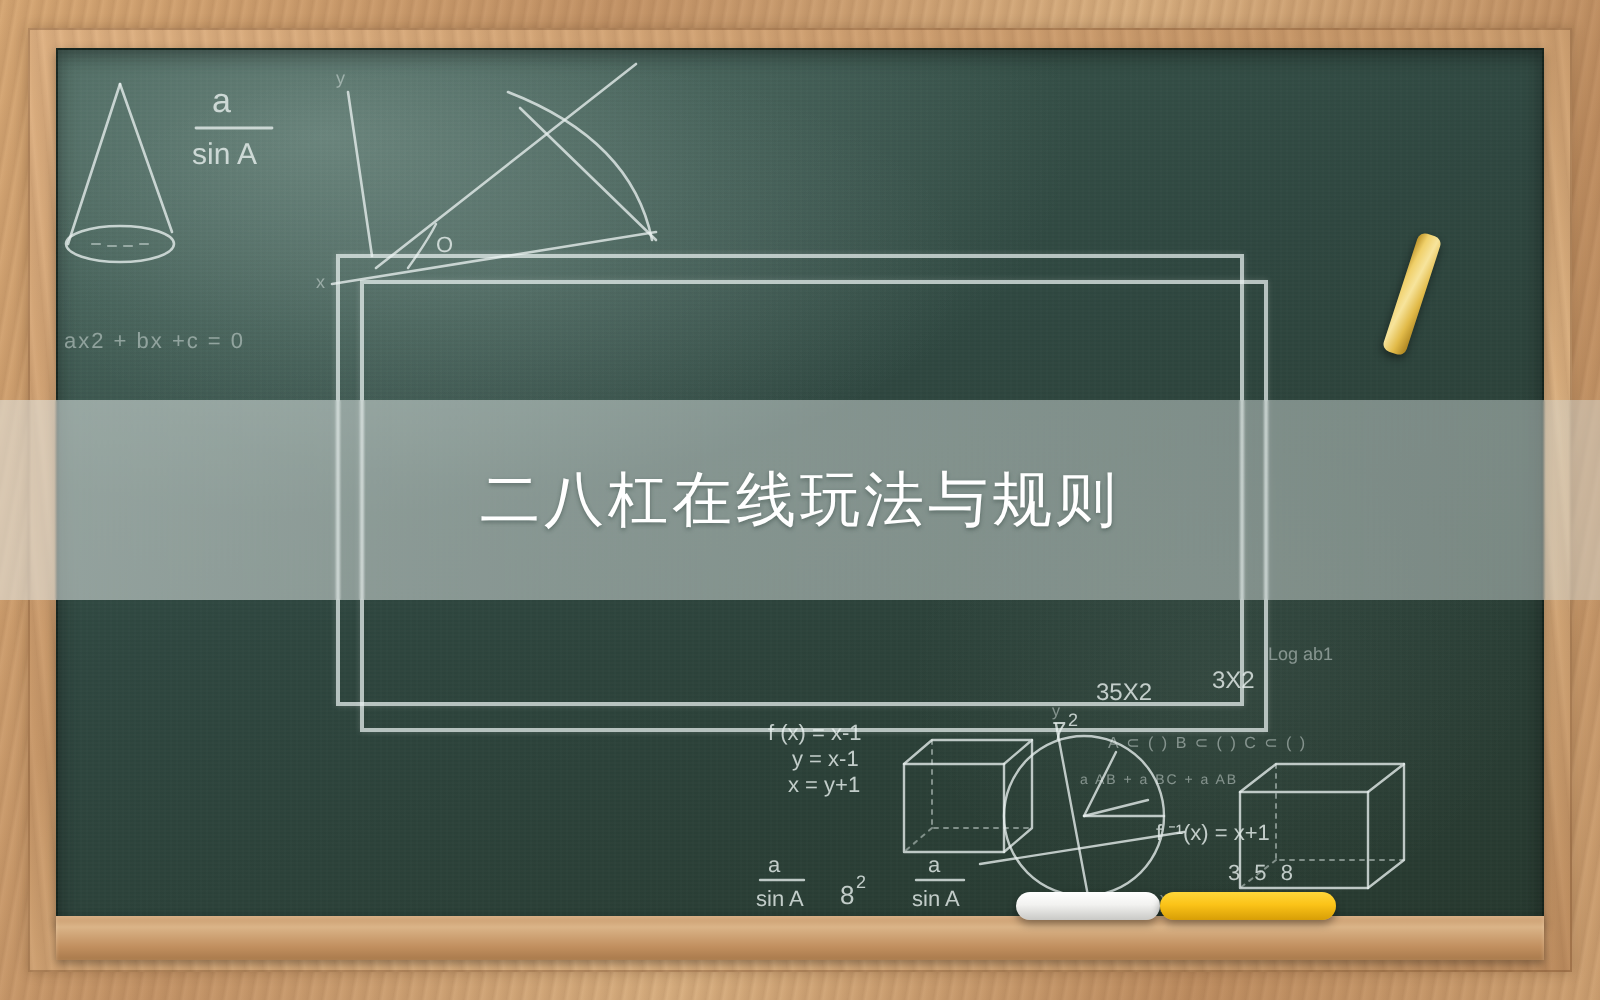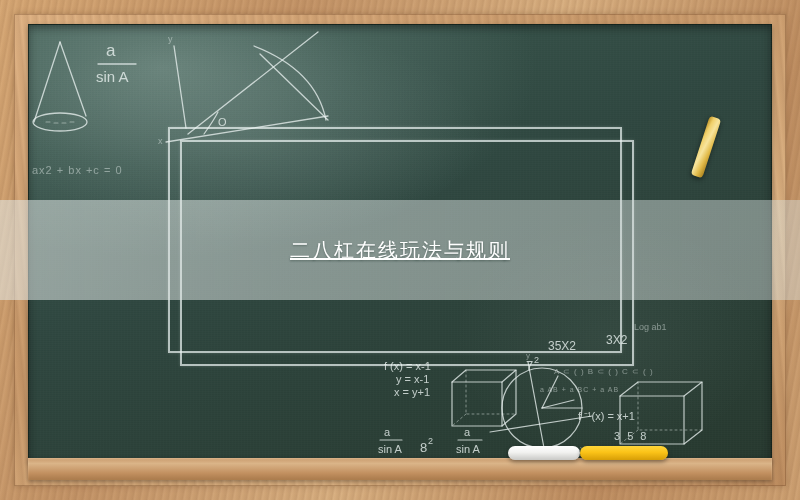--- a/index.html
+++ b/index.html
@@ -101,26 +101,25 @@
         rgba(226,232,230,0.56) 0%,
         rgba(222,229,227,0.50) 35%,
         rgba(214,222,220,0.46) 100%);
     display: flex;
     align-items: center;
     justify-content: center;
     backdrop-filter: blur(0.5px);
   }
   .title-text {
     color: #ffffff;
-    font-size: 20px;
+    font-size: 30px;
     letter-spacing: 2px;
     font-weight: 400;
     text-shadow: 0 1px 2px rgba(40,60,54,0.45);
     white-space: nowrap;
-    text-decoration: underline;
   }
 
   
   .chalk-stick {
     position: absolute;
     border-radius: 4px;
   }
   #chalk-yellow-wall {
     left: 672px; top: 92px;
     width: 12px; height: 62px;

